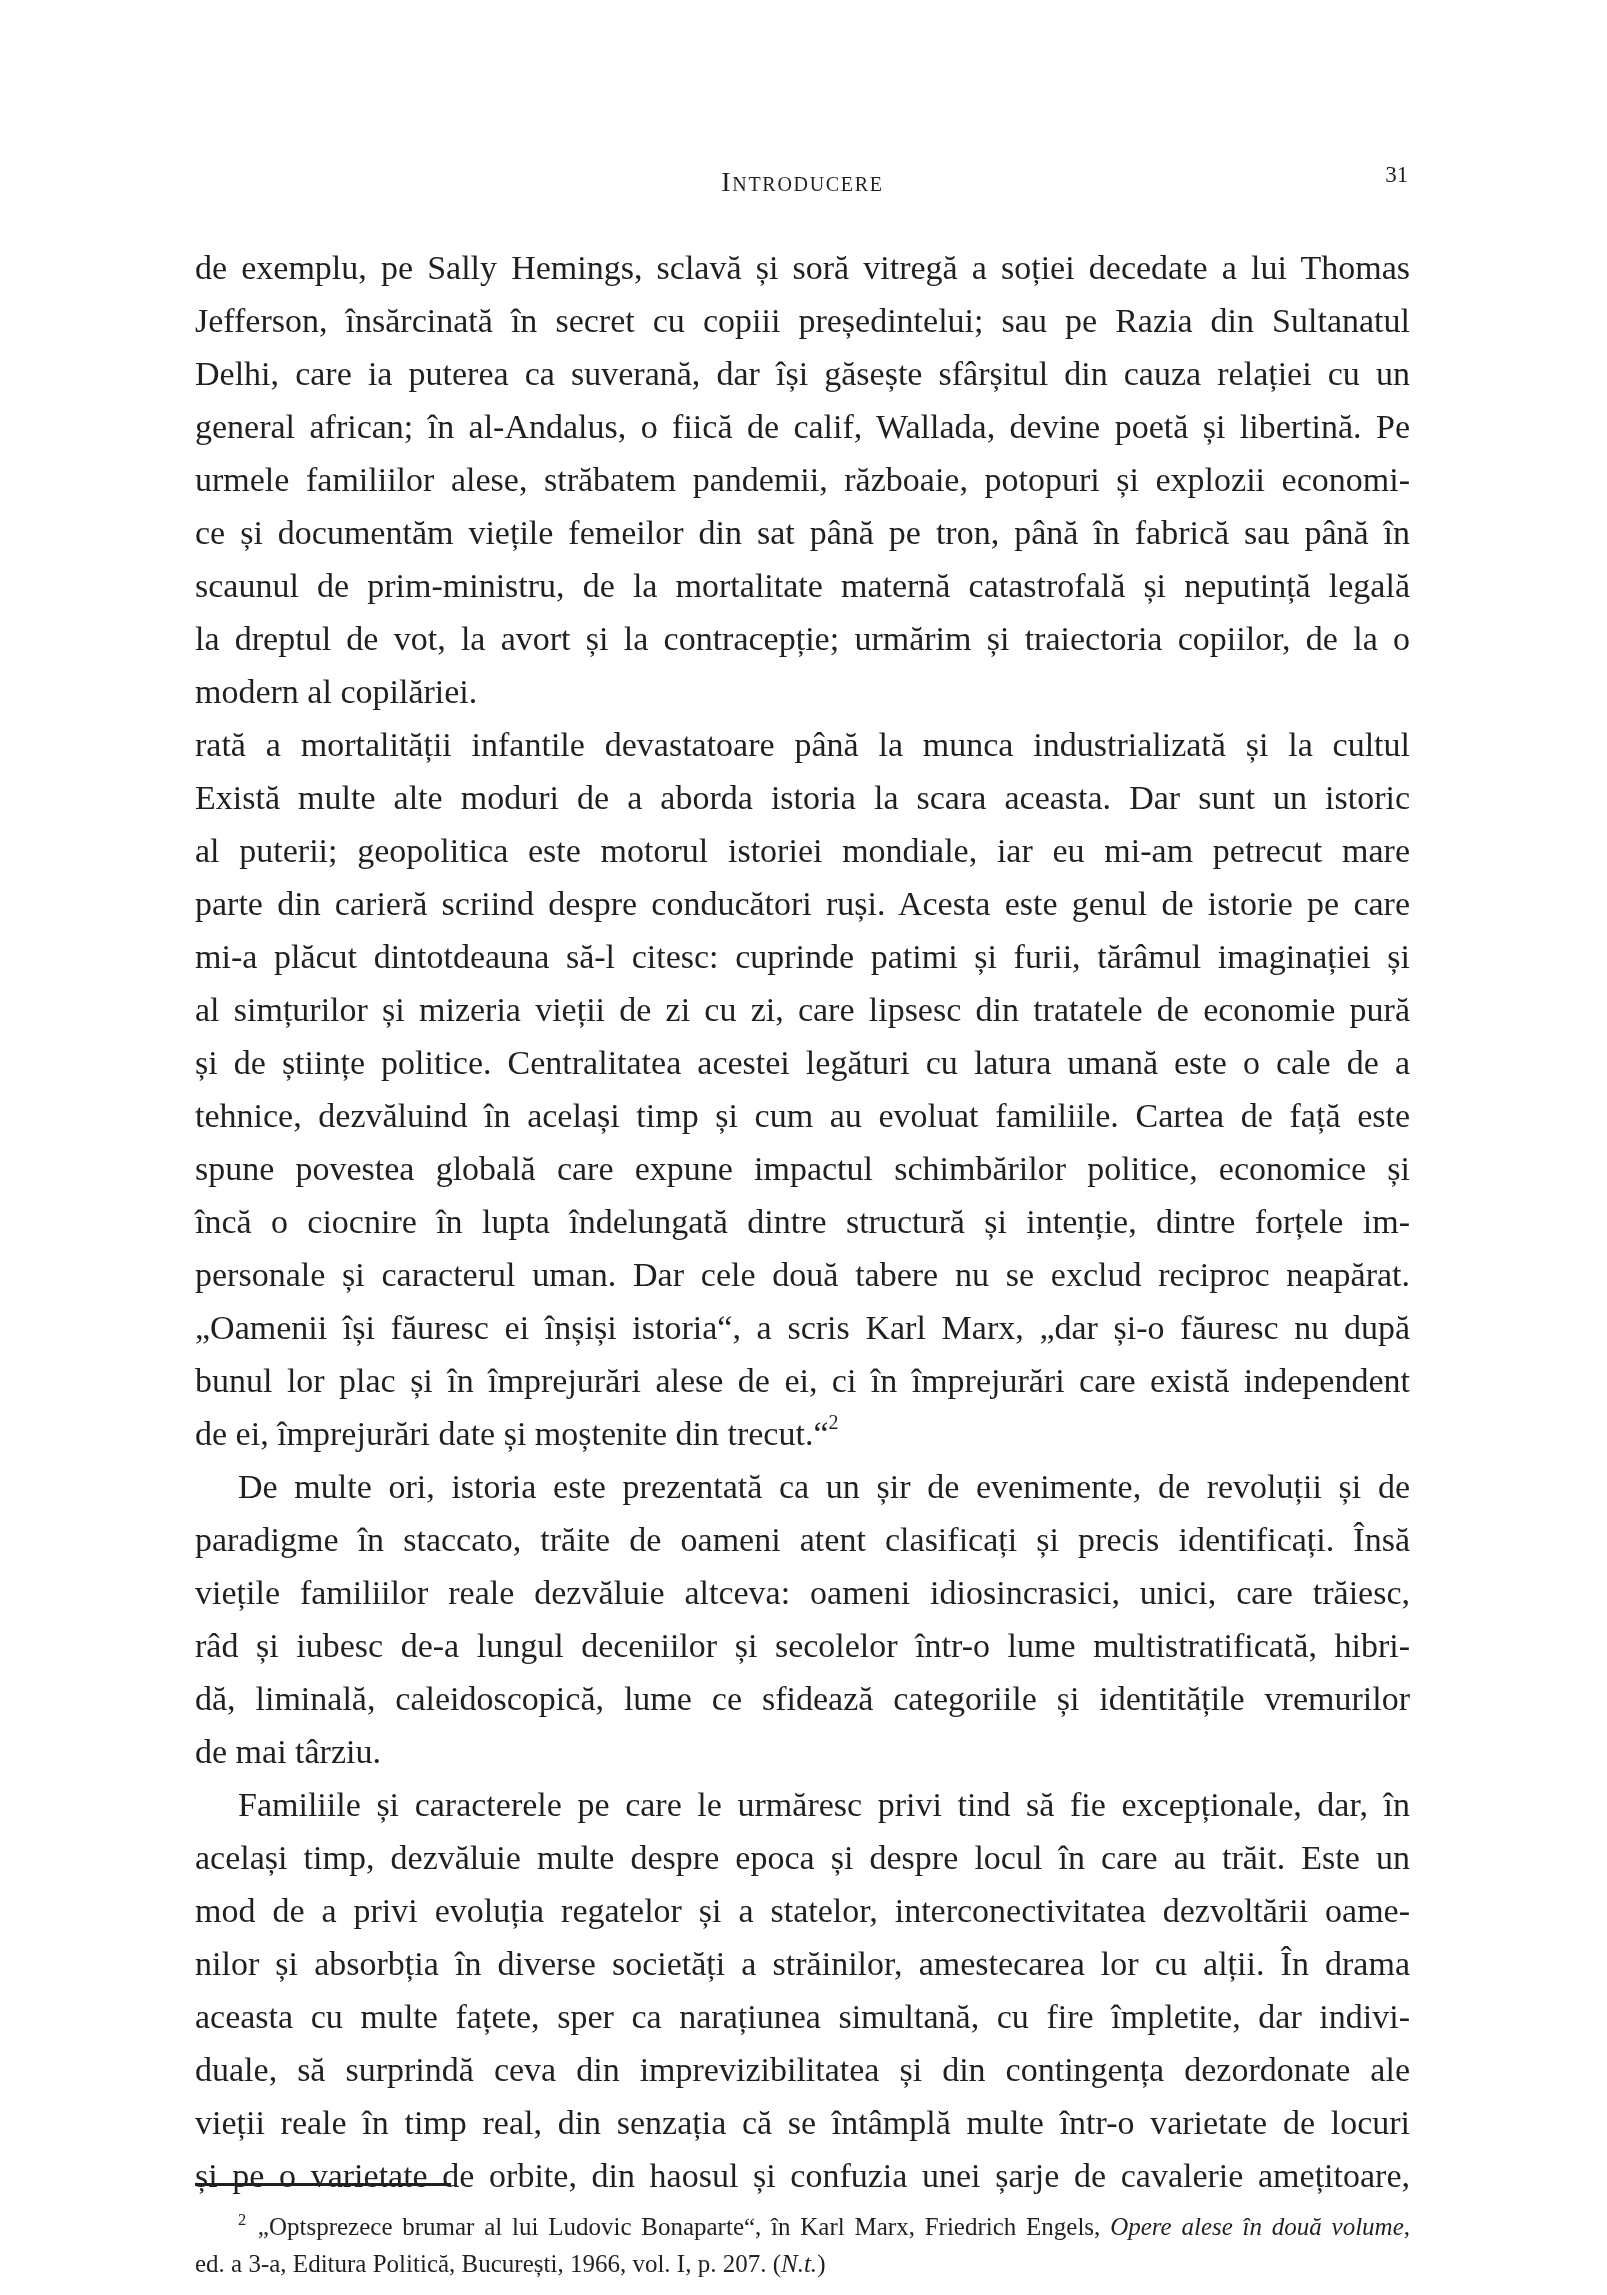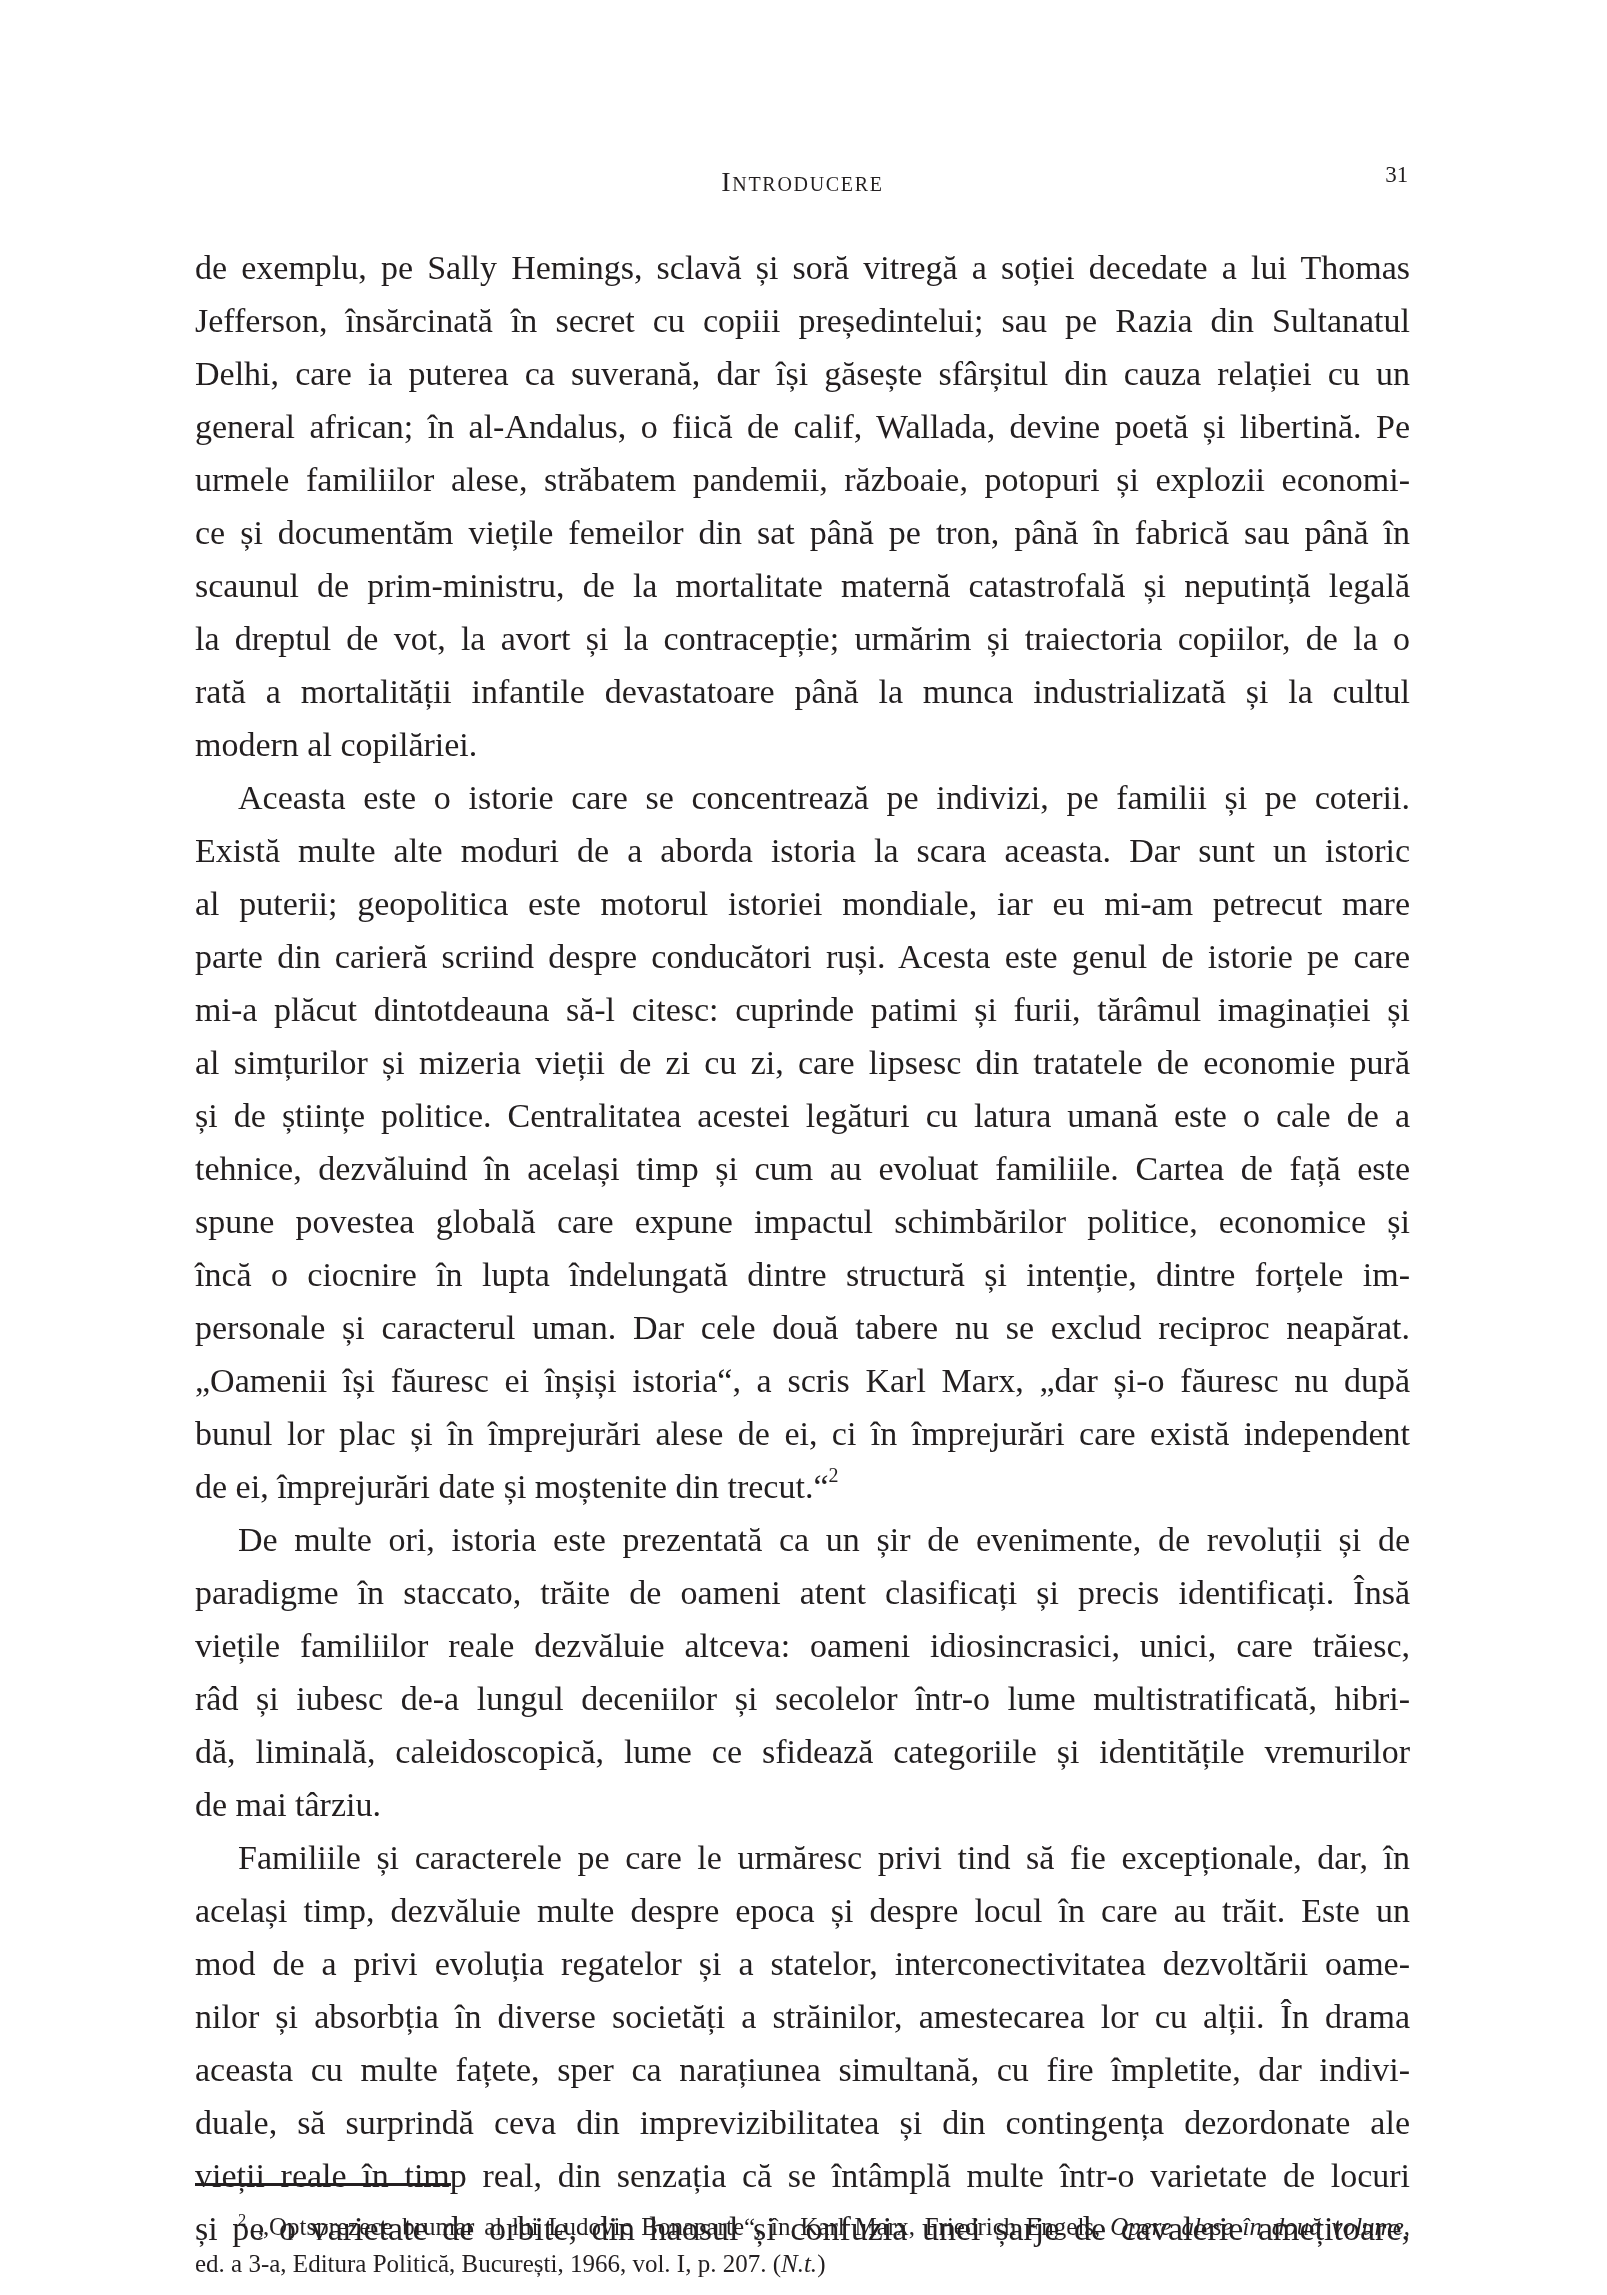--- a/index.html
+++ b/index.html
@@ -34,24 +34,23 @@
   <div class="body-text">
 
     <span class="line">de exemplu, pe Sally Hemings, sclavă și soră vitregă a soției decedate a lui Thomas</span>
     <span class="line">Jefferson, însărcinată în secret cu copiii președintelui; sau pe Razia din Sultanatul</span>
     <span class="line">Delhi, care ia puterea ca suverană, dar își găsește sfârșitul din cauza relației cu un</span>
     <span class="line">general african; în al-Andalus, o fiică de calif, Wallada, devine poetă și libertină. Pe</span>
     <span class="line">urmele familiilor alese, străbatem pandemii, războaie, potopuri și explozii economi-</span>
     <span class="line">ce și documentăm viețile femeilor din sat până pe tron, până în fabrică sau până în</span>
     <span class="line">scaunul de prim-ministru, de la mortalitate maternă catastrofală și neputință legală</span>
     <span class="line">la dreptul de vot, la avort și la contracepție; urmărim și traiectoria copiilor, de la o</span>
+    <span class="line last">modern al copilăriei.</span>
     <span class="line">rată a mortalității infantile devastatoare până la munca industrializată și la cultul</span>
-    <span class="line last">modern al copilăriei.</span>
 
-    <span class="line indent">Aceasta este o istorie care se concentrează pe indivizi, pe familii și pe coterii.</span>
     <span class="line">Există multe alte moduri de a aborda istoria la scara aceasta. Dar sunt un istoric</span>
     <span class="line">al puterii; geopolitica este motorul istoriei mondiale, iar eu mi-am petrecut mare</span>
     <span class="line">parte din carieră scriind despre conducători ruși. Acesta este genul de istorie pe care</span>
     <span class="line">mi-a plăcut dintotdeauna să-l citesc: cuprinde patimi și furii, tărâmul imaginației și</span>
     <span class="line">al simțurilor și mizeria vieții de zi cu zi, care lipsesc din tratatele de economie pură</span>
     <span class="line">și de științe politice. Centralitatea acestei legături cu latura umană este o cale de a</span>
     <span class="line">tehnice, dezvăluind în același timp și cum au evoluat familiile. Cartea de față este</span>
     <span class="line">spune povestea globală care expune impactul schimbărilor politice, economice și</span>
     <span class="line">încă o ciocnire în lupta îndelungată dintre structură și intenție, dintre forțele im-</span>
     <span class="line">personale și caracterul uman. Dar cele două tabere nu se exclud reciproc neapărat.</span>

